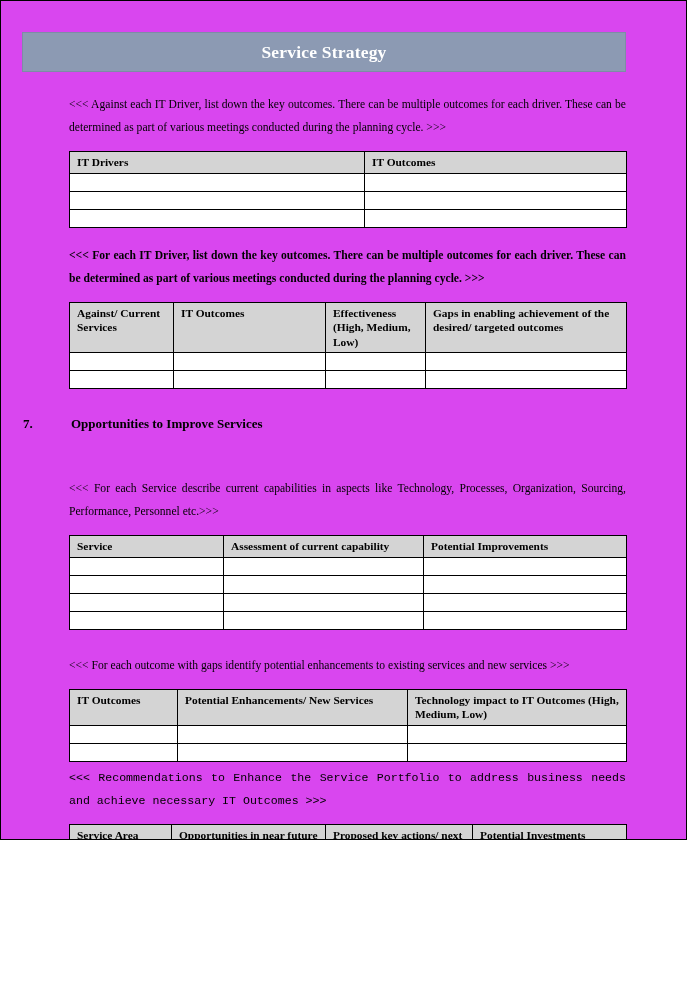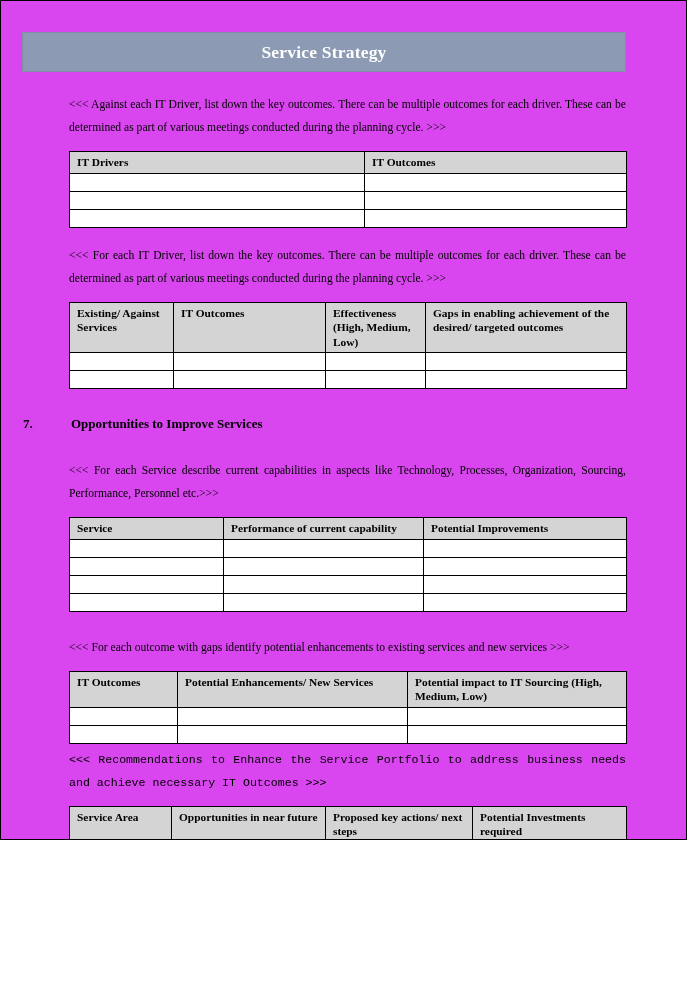--- a/index.html
+++ b/index.html
@@ -59,21 +59,21 @@
     width: 557px;
   }
 
   p.para {
     margin: 0;
     font-size: 11.6px;
     line-height: 23px;
     text-align: justify;
     color: #000000;
   }
-  p.para.gap-top { margin-top: 13px; }
+  p.para.gap-top { margin-top: 13px; font-weight: bold; }
 
   
   .section-heading {
     position: relative;
     margin: 26px 0 10px -46px;
     width: 603px;
     font-size: 13px;
     font-weight: bold;
     line-height: 18px;
   }
@@ -157,21 +157,21 @@
 
       <table class="doc-table">
         <colgroup>
             <col style="width:104px">
             <col style="width:152px">
             <col style="width:100px">
             <col style="width:201px">
           </colgroup>
         <thead>
           <tr>
-            <th>Existing/ Against Services</th>
+            <th>Against/ Current Services</th>
             <th>IT Outcomes</th>
             <th>Effectiveness (High, Medium, Low)</th>
             <th>Gaps in enabling achievement of the desired/ targeted outcomes</th>
           </tr>
         </thead>
         <tbody>
           <tr>
             <td></td>
             <td></td>
             <td></td>
@@ -183,32 +183,32 @@
             <td></td>
             <td></td>
           </tr>
         </tbody>
       </table>
 
       <div class="section-heading">
         <span class="num">7.</span><span class="htext">Opportunities to Improve Services</span>
       </div>
 
-      <p class="para" style="margin-top:26px;">&lt;&lt;&lt; For each Service describe current capabilities in aspects like Technology, Processes, Organization, Sourcing, Performance, Personnel etc.&gt;&gt;&gt;</p>
+      <p class="para" style="margin-top:44px;">&lt;&lt;&lt; For each Service describe current capabilities in aspects like Technology, Processes, Organization, Sourcing, Performance, Personnel etc.&gt;&gt;&gt;</p>
 
       <table class="doc-table">
         <colgroup>
             <col style="width:154px">
             <col style="width:200px">
             <col style="width:203px">
           </colgroup>
         <thead>
           <tr>
             <th>Service</th>
-            <th>Performance of current capability</th>
+            <th>Assessment of current capability</th>
             <th>Potential Improvements</th>
           </tr>
         </thead>
         <tbody>
           <tr>
             <td></td>
             <td></td>
             <td></td>
           </tr>
           <tr>
@@ -234,21 +234,21 @@
       <table class="doc-table">
         <colgroup>
             <col style="width:108px">
             <col style="width:230px">
             <col style="width:219px">
           </colgroup>
         <thead>
           <tr>
             <th>IT Outcomes</th>
             <th>Potential Enhancements/ New Services</th>
-            <th>Potential impact to IT Sourcing (High, Medium, Low)</th>
+            <th>Technology impact to IT Outcomes (High, Medium, Low)</th>
           </tr>
         </thead>
         <tbody>
           <tr>
             <td></td>
             <td></td>
             <td></td>
           </tr>
           <tr>
             <td></td>

